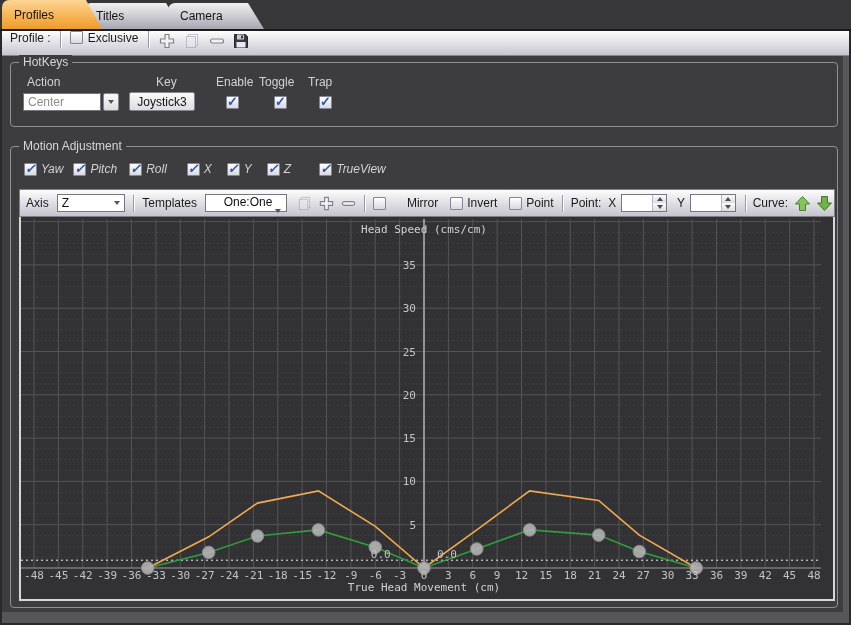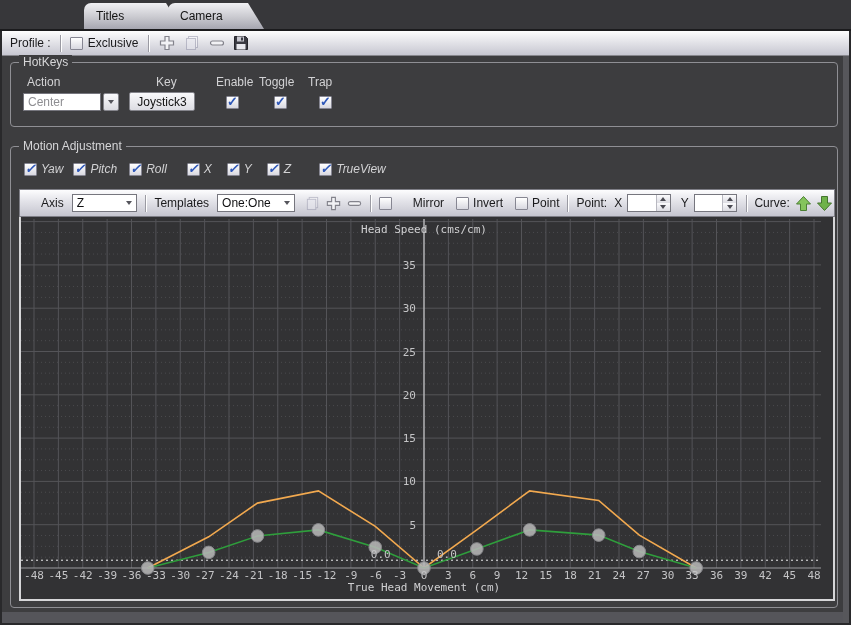--- a/index.html
+++ b/index.html
@@ -12,21 +12,21 @@
   
   .tabbar{position:absolute;left:0;top:0;width:100%;height:31px;background:#37373a;border-bottom:2px solid #1b1b1d;}
   .tab{position:absolute;bottom:0;height:26px;line-height:26px;padding-left:12px;color:#141414;
        clip-path:polygon(0 0,calc(100% - 16px) 0,100% 100%,0 100%);border-top-left-radius:7px;
        background:linear-gradient(#f0f0f3,#c9c9cf 55%,#a6a6b0);cursor:pointer;}
   .tab.active{height:29px;line-height:31px;background:linear-gradient(#fdd695 0%,#f7b75b 50%,#ee9c2a 100%);}
   .tab-profiles{left:2px;width:100px;z-index:3;}
   .tab-titles{left:84px;width:98px;z-index:2;}
   .tab-camera{left:168px;width:96px;z-index:1;}
   
-  .toolbar{position:absolute;left:2px;right:2px;top:31px;height:25px;display:flex;align-items:center;
+  .toolbar{position:absolute;left:2px;right:2px;top:31px;height:25px;display:flex;align-items:flex-start;
     background:linear-gradient(#fefefe,#e4e4e9 45%,#c7c7d1);border-bottom:1px solid #86868c;color:#1a1a1c;}
   .vsep{width:1px;height:17px;background:#9a9aa2;box-shadow:1px 0 0 #ffffff;flex:0 0 auto;}
   .combo{background:#fff;border:1px solid #76767e;height:18px;display:flex;align-items:center;
     padding-left:4px;color:#101012;position:relative;cursor:pointer;}
   .combo .arrow-zone{margin-left:auto;width:15px;height:100%;display:flex;align-items:center;justify-content:center;}
   .tri-down{width:0;height:0;border-left:3.5px solid transparent;border-right:3.5px solid transparent;border-top:4px solid #55555c;}
   .btn3d{background:linear-gradient(#fafafc,#dcdce2);border:1px solid #85858c;border-radius:2px;
     color:#111;display:inline-flex;align-items:center;justify-content:center;cursor:pointer;}
   
   .cb{width:13px;height:13px;background:linear-gradient(#ffffff,#d8d8e0);border:1px solid #868692;
@@ -54,20 +54,21 @@
   #chart-svg text{fill:#c4c4c6;font-family:"DejaVu Sans Mono",monospace;font-size:11px;}
   #chart-svg text.ctitle{fill:#d0d0d2;}
   .flexrow{display:flex;align-items:center;}
 </style>
 </head>
 <body>
 
 <div class="window">
 
   <div class="tabbar">
+    <div class="tab tab-profiles active">Profiles</div>
     <div class="tab tab-camera">Camera</div>
     <div class="tab tab-titles">Titles</div>
   </div>
 
   <div class="toolbar">
     <span style="margin-left:8px;">Profile :</span>
     <div class="vsep" style="margin-left:9px;"></div>
     <span class="cb" style="margin-left:9px;"></span>
     <span style="margin-left:5px;">Exclusive</span>
     <div class="vsep" style="margin-left:10px;"></div>
@@ -133,30 +134,30 @@
     <span class="cb checked"></span>
     <span class="darklabel" style="margin:0 15px 0 4px;">Y</span>
     <span class="cb checked"></span>
     <span class="darklabel" style="margin:0 28px 0 4px;">Z</span>
     <span class="cb checked"></span>
     <span class="darklabel" style="margin:0 0 0 4px;">TrueView</span>
   </div>
 
   <div class="curve-panel">
     <div class="curve-toolbar">
-      <span style="margin-left:21px;">Axis</span>
+      <span style="margin-left:6px;">Axis</span>
       <div class="combo" style="margin-left:8px;width:72px;">
         <span>Z</span>
         <span class="arrow-zone">
             <span class="tri-down"></span>
           </span>
       </div>
       <div class="vsep" style="margin-left:8px;"></div>
       <span style="margin-left:8px;">Templates</span>
-      <div class="combo" style="margin-left:8px;width:86px;">
+      <div class="combo" style="margin-left:8px;width:86px;flex-direction:column;">
         <span>One:One</span>
         <span class="arrow-zone">
             <span class="tri-down"></span>
           </span>
       </div>
       <span class="icon-btn" style="margin-left:8px;opacity:.45;">
         <svg width="15" height="15" viewBox="0 0 16 16">
             <rect x="4.5" y="1.5" width="9" height="11" fill="#ffffff" stroke="#8888a0"></rect>
             <rect x="2.5" y="3.5" width="9" height="11" fill="#eaeaf2" stroke="#8888a0"></rect>
           </svg>

